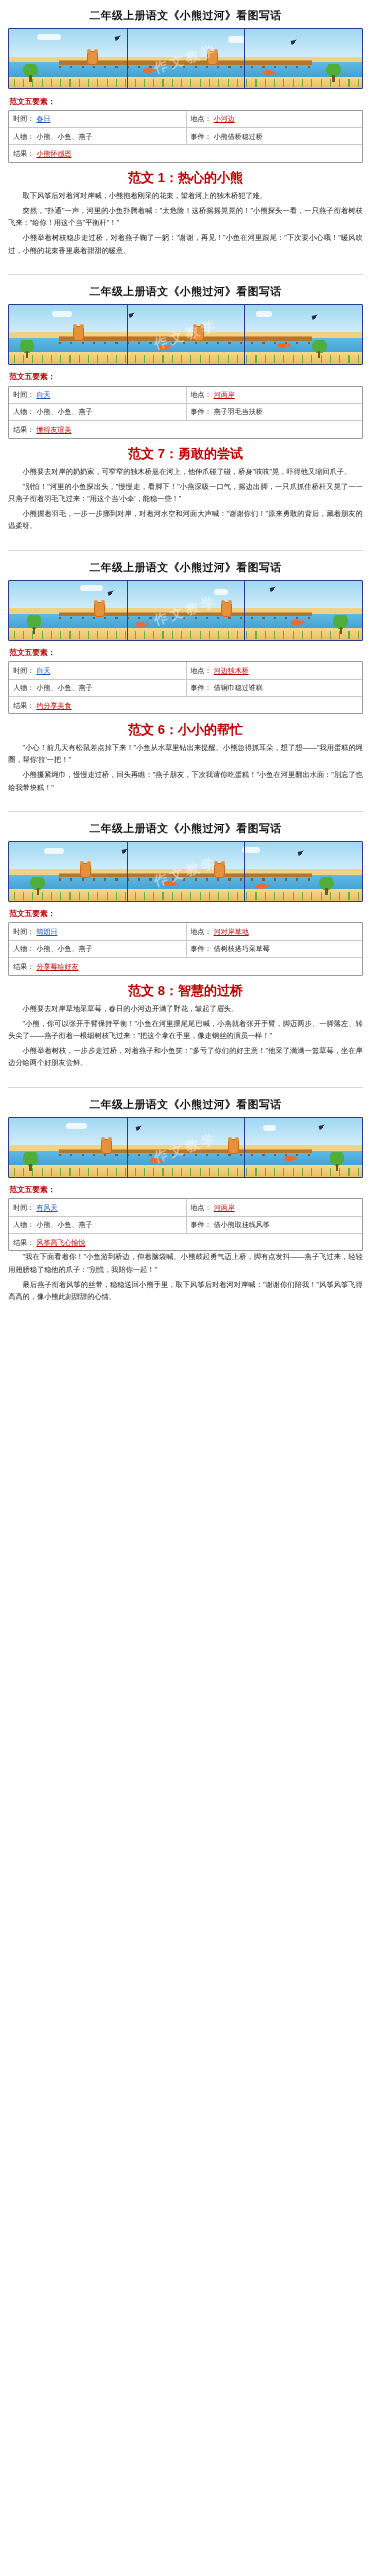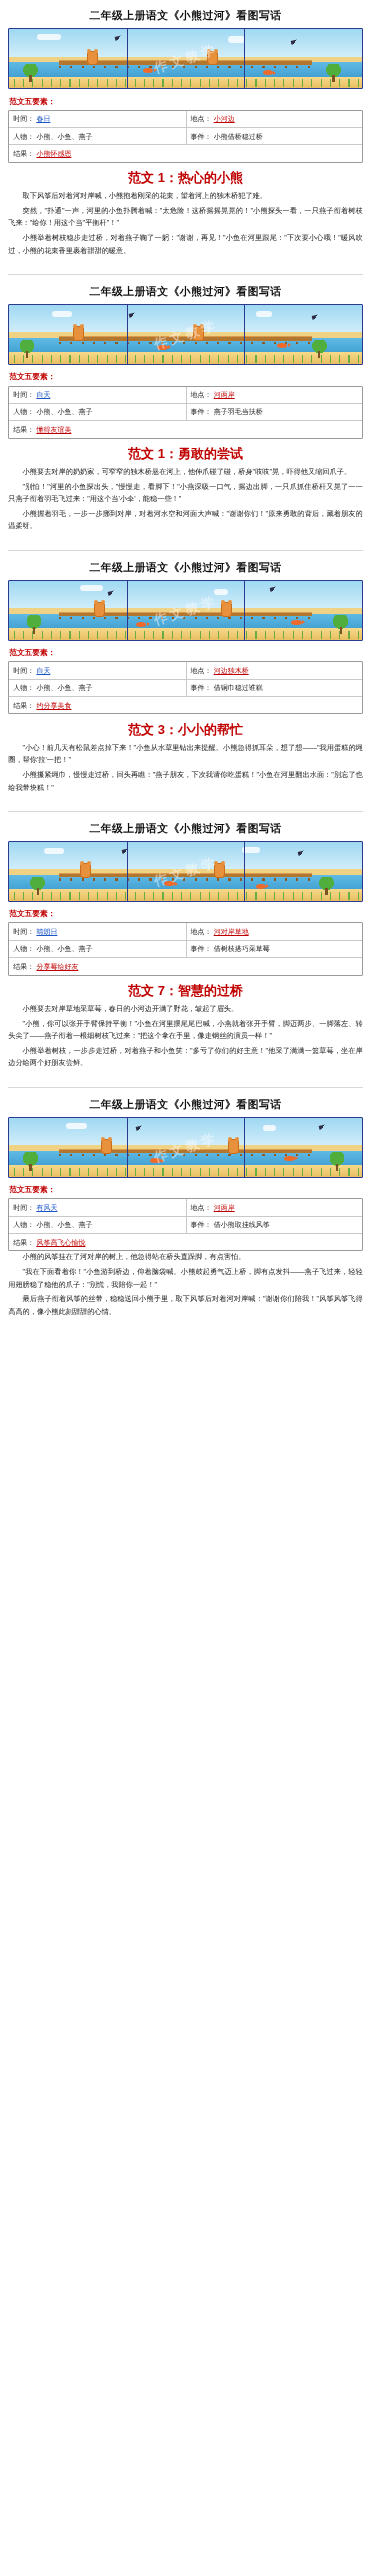--- a/index.html
+++ b/index.html
@@ -292,21 +292,21 @@
       </div>
       <div class="five-row">
         <div class="cell full">
           <span class="lbl">结果：</span>
           <span class="val u">懂得友谊美</span>
         </div>
       </div>
     </div>
 
     <div class="essay">
-      <div class="essay-title">范文 1：勇敢的尝试</div>
+      <div class="essay-title">范文 7：勇敢的尝试</div>
       <p>小熊要去对岸的奶奶家，可窄窄的独木桥悬在河上，他伸爪碰了碰，桥身"吱吱"晃，吓得他又缩回爪子。</p>
       <p>"别怕！"河里的小鱼探出头，"慢慢走，看脚下！"小燕深吸一口气，摇边出脚，一只爪抓住桥杆又晃了一一只燕子衔着羽毛飞过来："用这个当'小伞'，能稳一些！"</p>
       <p>小熊握着羽毛，一步一步挪到对岸，对着河水空和河面大声喊："谢谢你们！"原来勇敢的背后，藏着朋友的温柔呀。</p>
     </div>
   </div>
 
   <div class="section">
     <div class="doc-title">
       <span>二年级上册语文</span><span class="bookmark">《小熊过河》</span><span>看图写话</span>
     </div>
@@ -357,21 +357,21 @@
       </div>
       <div class="five-row">
         <div class="cell full">
           <span class="lbl">结果：</span>
           <span class="val u">约分享美食</span>
         </div>
       </div>
     </div>
 
     <div class="essay">
-      <div class="essay-title">范文 3：小小的帮忙</div>
+      <div class="essay-title">范文 6：小小的帮忙</div>
       <p>"小心！前几天有松鼠差点掉下来！"小鱼从水草里钻出来提醒。小熊急得抓耳朵，想了想——"我用蛋糕的绳圈，帮你'拉'一把！"</p>
       <p>小熊攥紧绳巾，慢慢走过桥，回头再瞧："燕子朋友，下次我请你吃蛋糕！"小鱼在河里翻出水面："别忘了也给我带块糕！"</p>
     </div>
   </div>
 
   <div class="section">
     <div class="doc-title">
       <span>二年级上册语文</span><span class="bookmark">《小熊过河》</span><span>看图写话</span>
     </div>
 
@@ -421,21 +421,21 @@
       </div>
       <div class="five-row">
         <div class="cell full">
           <span class="lbl">结果：</span>
           <span class="val u">分享莓给好友</span>
         </div>
       </div>
     </div>
 
     <div class="essay">
-      <div class="essay-title">范文 7：智慧的过桥</div>
+      <div class="essay-title">范文 8：智慧的过桥</div>
       <p>小熊要去对岸草地采草莓，春日的小河边开满了野花，皱起了眉头。</p>
       <p>"小熊，你可以张开手臂保持平衡！"小鱼在河里摆尾尾巴喊，小燕就着张开手臂，脚迈两步、一脚落左、转头尖了——燕子衔着一根细树枝飞过来："把这个拿在手里，像走钢丝的演员一样！"</p>
       <p>小熊举着树枝，一步步走过桥，对着燕子和小鱼笑："多亏了你们的好主意！"他采了满满一篮草莓，坐在岸边分给两个好朋友尝鲜。</p>
     </div>
   </div>
 
   <div class="section">
     <div class="doc-title">
       <span>二年级上册语文</span><span class="bookmark">《小熊过河》</span><span>看图写话</span>
     </div>
@@ -486,20 +486,19 @@
       </div>
       <div class="five-row">
         <div class="cell full">
           <span class="lbl">结果：</span>
           <span class="val u">风筝高飞心愉悦</span>
         </div>
       </div>
     </div>
 
     <div class="essay">
-      <p>小熊的风筝挂在了河对岸的树上，他急得站在桥头直跺脚，有点害怕。</p>
       <p>"我在下面看着你！"小鱼游到桥边，仰着脑袋喊。小熊鼓起勇气迈上桥，脚有点发抖——燕子飞过来，轻轻用翅膀稳了稳他的爪子："别慌，我陪你一起！"</p>
       <p>最后燕子衔着风筝的丝带，稳稳送回小熊手里，取下风筝后对着河对岸喊："谢谢你们陪我！"风筝风筝飞得高高的，像小熊此刻甜甜的心情。</p>
     </div>
   </div>
 
 </div>
 
 
 </body></html>

